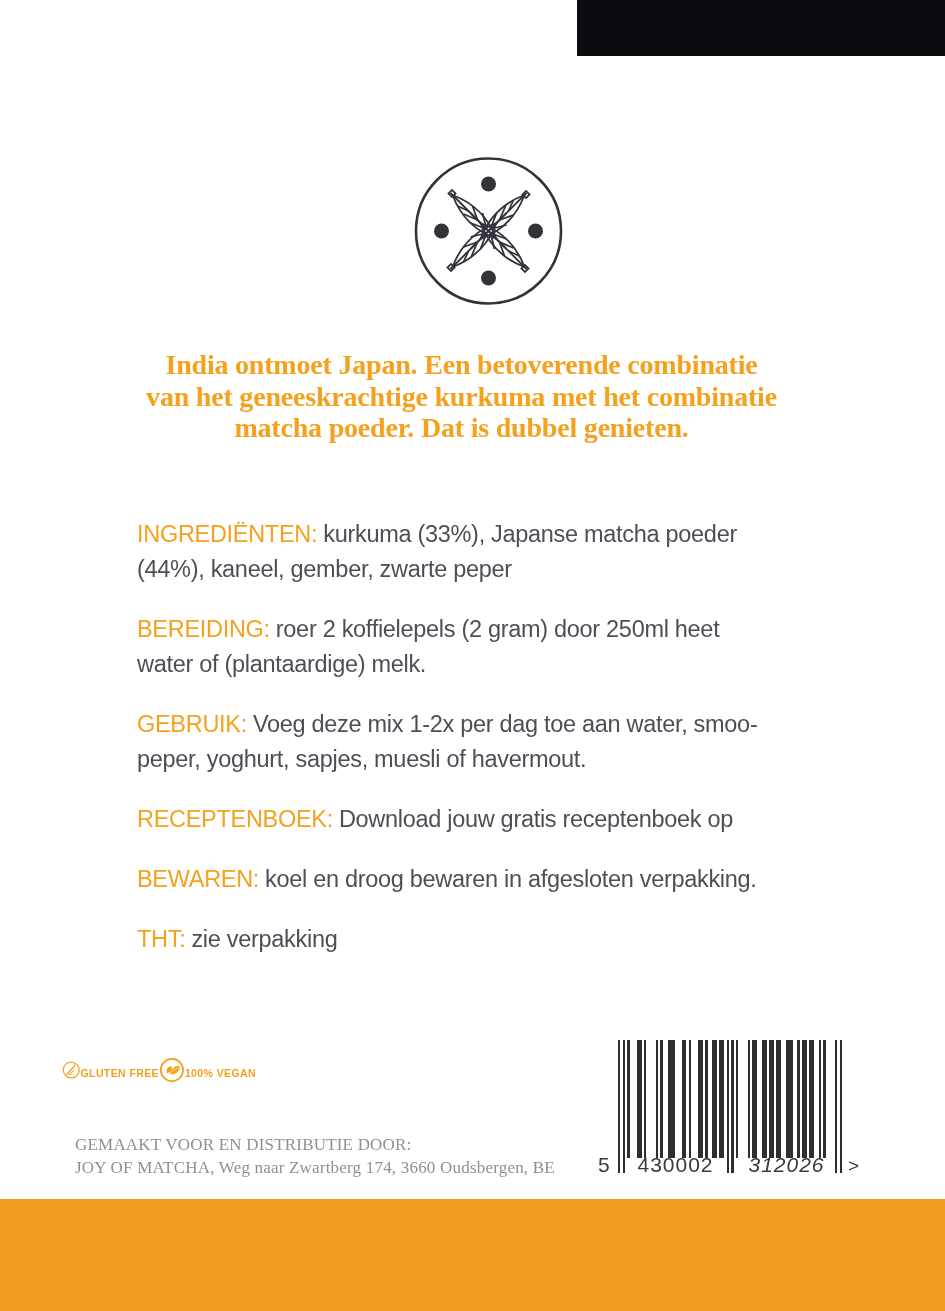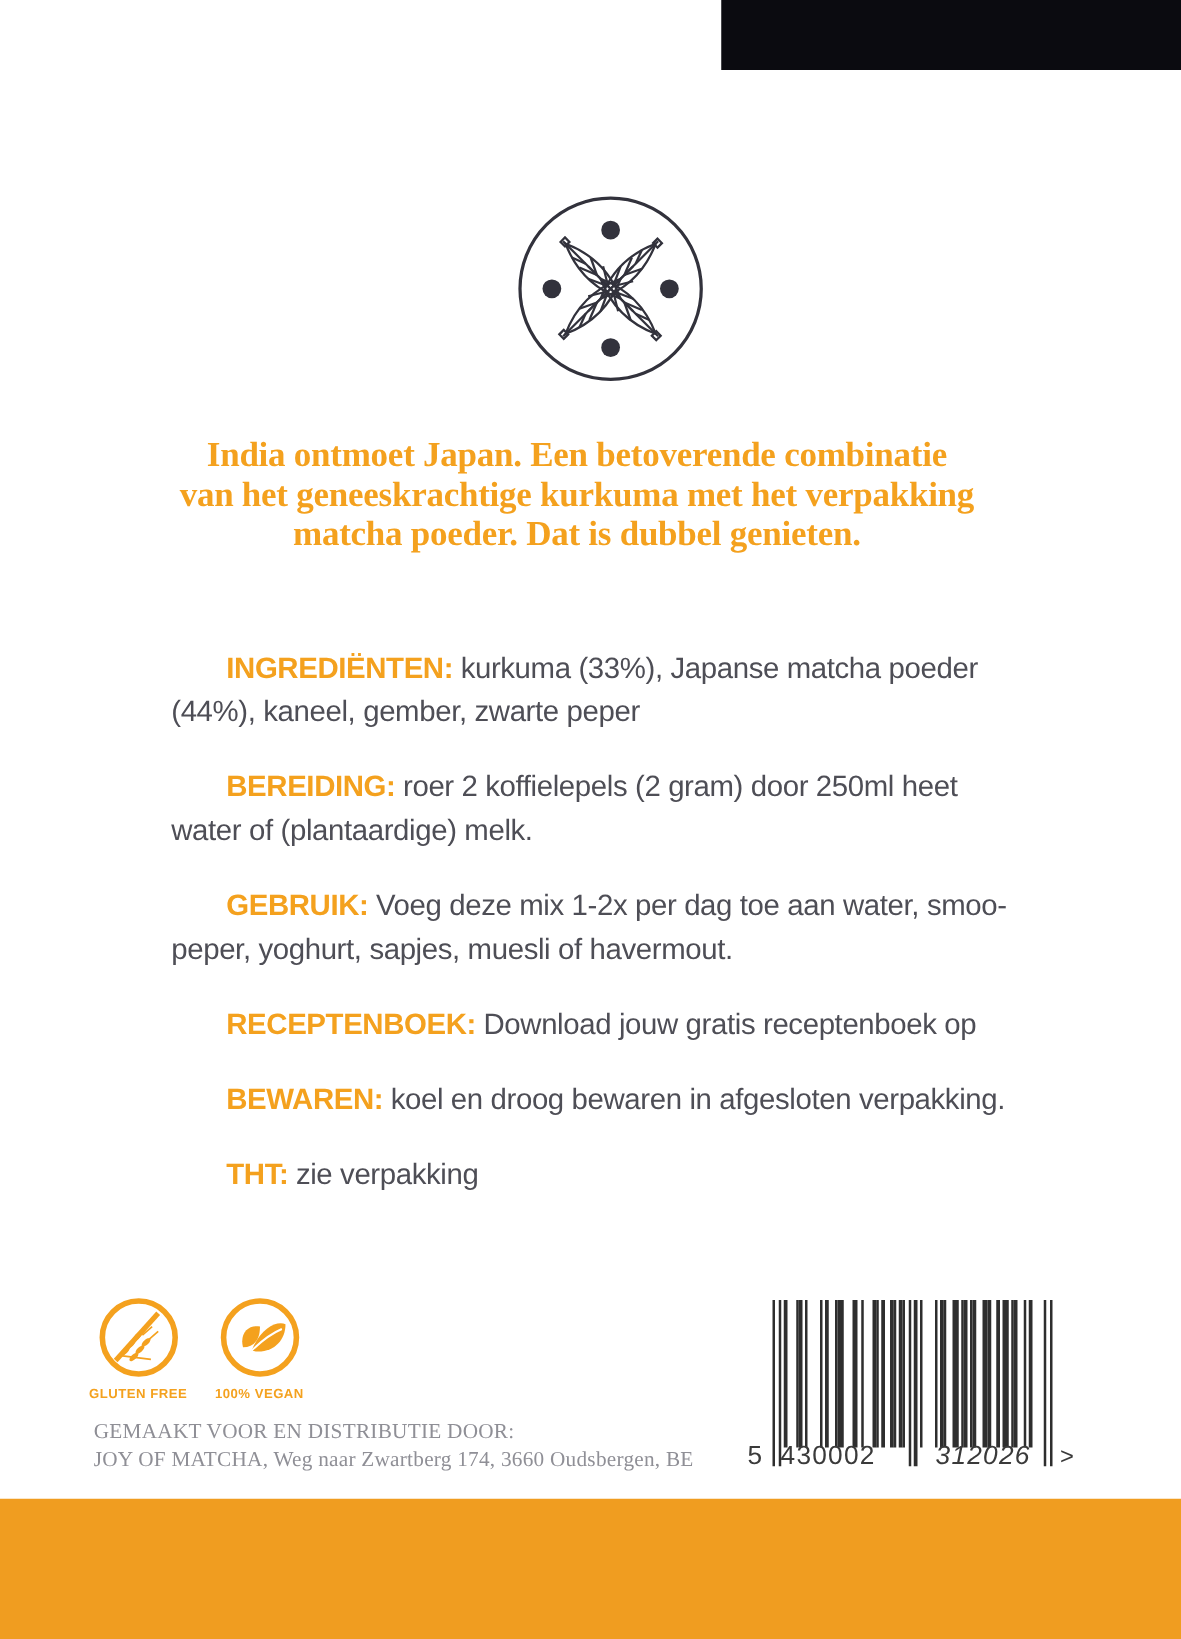--- a/index.html
+++ b/index.html
@@ -31,24 +31,24 @@
     font-family:"Liberation Serif", serif;font-weight:bold;
     font-size:28px;line-height:31.5px;color:var(--accent);
     letter-spacing:-0.2px;
   }
 
   .sections{position:absolute;left:137px;top:517px;width:760px;}
   .sections p{
     margin:0 0 25px 0;font-size:23.5px;line-height:35px;
     color:var(--body);letter-spacing:-0.3px;
   }
-  .sections .lbl{color:var(--accent);font-weight:bold;margin-right:6px;margin-left:44px;}
+  .sections .lbl{color:var(--accent);font-weight:normal;margin-right:6px;}
 
   .badges{position:absolute;left:62px;top:1036px;display:flex;}
-  .badge{width:97px;display:flex;flex-direction:column;align-items:center;}
+  .badge{width:97px;display:flex;align-items:center;}
   .badge svg{display:block;width:68px;height:68px;}
   .badge-label{
     margin-top:5px;font-size:10.5px;font-weight:bold;color:var(--accent);
     letter-spacing:0.4px;white-space:nowrap;text-align:center;
   }
 
   .distribution{
     position:absolute;left:75px;top:1134px;color:var(--muted);
     font-size:17px;line-height:22.5px;letter-spacing:0.2px;white-space:nowrap;font-family:Liberation Serif, serif;
   }
@@ -56,21 +56,21 @@
   .barcode{position:absolute;left:596px;top:1040px;width:290px;height:137px;}
   .bc-bars{position:absolute;left:22px;top:0;display:flex;}
   .bc-bars i{display:block;width:2.37px;height:118px;}
   .bc-bars i.on{background:var(--bars);}
   .bc-bars i.tall{height:133px;}
   .bc-digit{
     position:absolute;bottom:0;font-size:21px;color:#3A3A3A;
     letter-spacing:1px;
   }
   .bc-d5{left:2px;}
-  .bc-g1{left:16px;width:101px;text-align:center;}
+  .bc-g1{left:29px;width:101px;text-align:center;}
   .bc-g2{left:140px;width:101px;text-align:center;font-style:italic;}
   .bc-gt{left:252px;font-size:19px;}
 
   .bottom-bar{
     position:absolute;left:0;top:1199px;width:945px;height:112px;
     background:var(--bar);
   }
 </style>
 </head>
 <body>
@@ -99,21 +99,21 @@
         <circle cx="76" cy="29" r="7.5"></circle>
         <circle cx="29" cy="76" r="7.5"></circle>
         <circle cx="123" cy="76" r="7.5"></circle>
         <circle cx="76" cy="123" r="7.5"></circle>
       </g>
     </svg>
   </div>
 
   <div class="headline">
     <div>India ontmoet Japan. Een betoverende combinatie</div>
-    <div>van het geneeskrachtige kurkuma met het verpakking</div>
+    <div>van het geneeskrachtige kurkuma met het combinatie</div>
     <div>matcha poeder. Dat is dubbel genieten.</div>
   </div>
 
   <div class="sections">
     <p>
       <span class="lbl">INGREDIËNTEN:</span><span>kurkuma (33%), Japanse matcha poeder</span><br>
       <span>(44%), kaneel, gember, zwarte peper</span>
     </p>
     <p>
       <span class="lbl">BEREIDING:</span><span>roer 2 koffielepels (2 gram) door 250ml heet</span><br>

